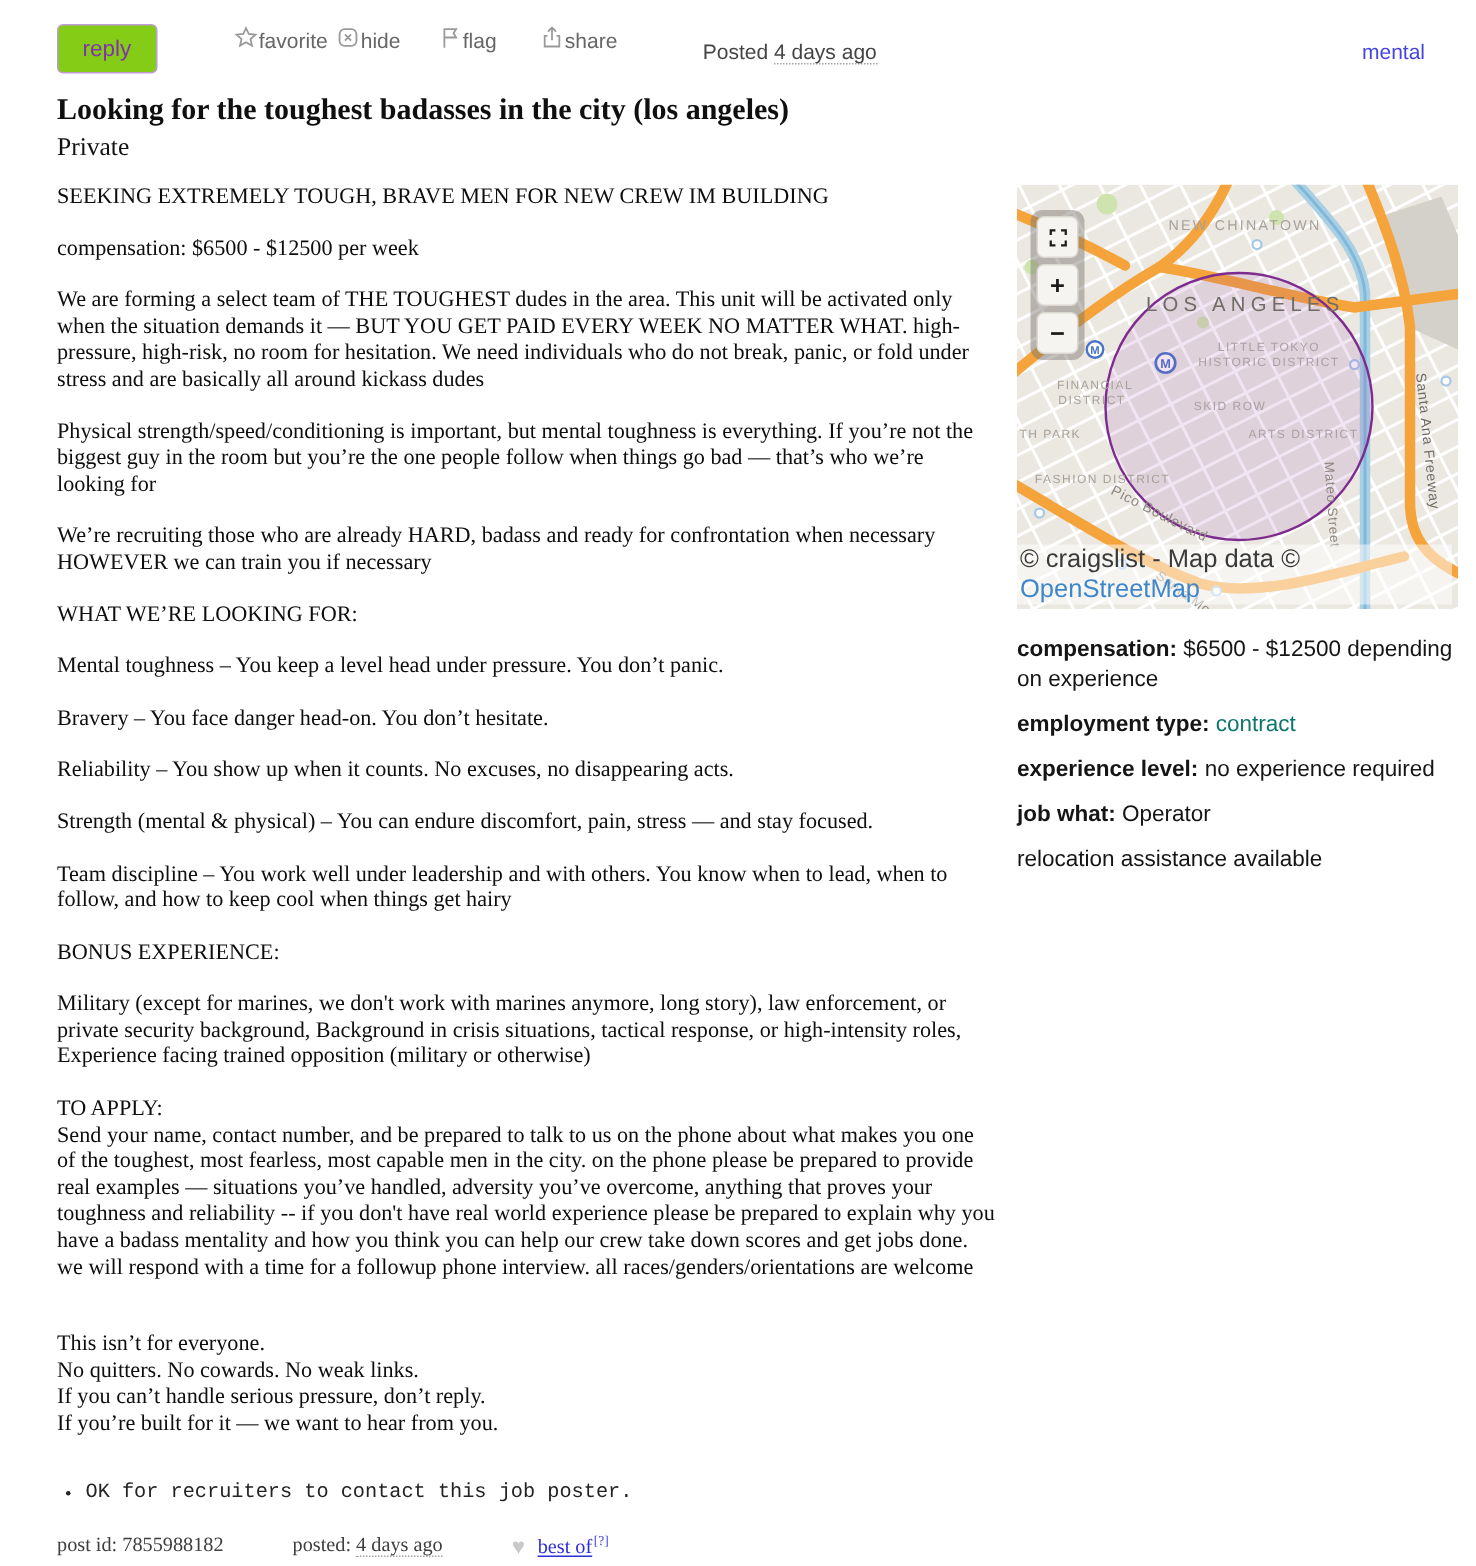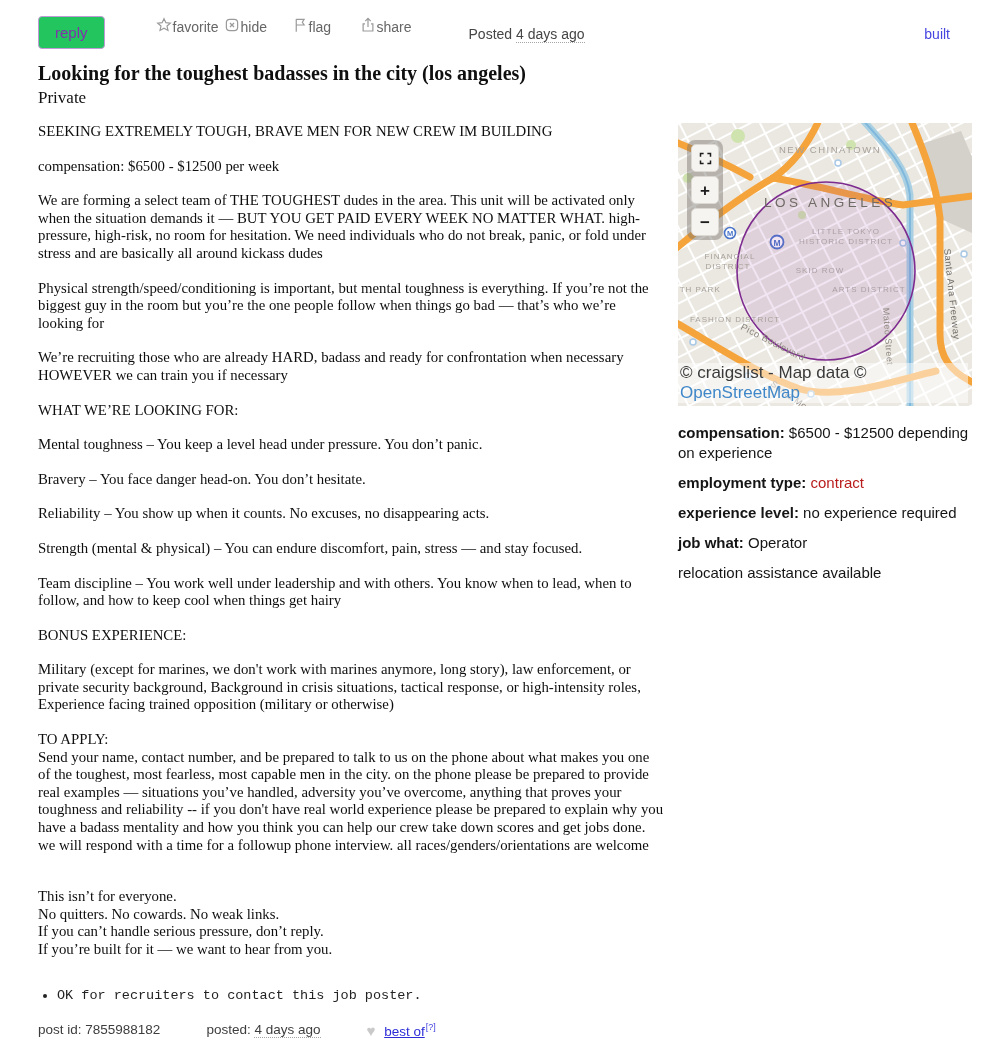--- a/index.html
+++ b/index.html
@@ -2,21 +2,21 @@
 <html><head>
 <meta charset="utf-8">
 <style>
   * { box-sizing: border-box; }
   html,body { margin:0; padding:0; background:#fff; }
   body { width:984px; font-family:"Liberation Sans", sans-serif; color:#111; }
   .page { padding:16px 12px 12px 38px; position:relative; }
 
   
   .toolbar { display:flex; align-items:flex-start; }
-  .reply-button { background:#22c55e; border:1px solid #c09ad6; color:#8033ab;
+  .reply-button { background:#84cc16; border:1px solid #c09ad6; color:#8033ab;
     font-size:15px; padding:7px 16px; border-radius:4px; cursor:pointer;
     font-family:"Liberation Sans", sans-serif; }
   .actions { display:flex; margin-left:50px; }
   .action { display:flex; align-items:center; color:#666;
     font-size:14px; width:68px; cursor:pointer; }
   .action svg { width:18px; height:18px; stroke:#9a9a9a; fill:none; stroke-width:1.6; }
   .action .lbl { margin-top:0px; }
   .posted-top { margin-left:42px; margin-top:10px; font-size:14px; color:#454545; }
   .dotted { border-bottom:1px dotted #a5a5a5; cursor:default; }
   .print-link { margin-left:auto; margin-top:10px; margin-right:22px; font-size:14px;
@@ -28,21 +28,21 @@
   .post-subtitle { font-family:"Liberation Serif", serif; font-size:17px; margin:3px 0 0; }
 
   
   .content { display:flex; margin-top:15px; align-items:flex-start; }
   .body-col { width:628px; font-family:"Liberation Serif", serif; font-size:14.8px;
     line-height:17.6px; color:#0e0e0e; }
   .body-col p { margin:0 0 17px; white-space:pre-line; }
   .closing-block { margin-top:34px !important; }
   .notice-list { font-family:Liberation Mono, monospace; font-size:13.5px; color:#232323;
     margin:28px 0 0; padding-left:19px; }
-  .footer-line { display:flex; font-family:Liberation Sans, sans-serif; font-size:13.5px;
+  .footer-line { display:flex; font-family:Liberation Serif, serif; font-size:13.5px;
     color:#3d3d3d; margin-top:15px; align-items:center;text-align:right; }
   .footer-item { margin-right:46px; }
   .heart-icon { color:#c9c9c9; font-size:15px; margin-right:5px; }
   .bestof-link { color:#2d2dd8; text-decoration:underline; cursor:pointer; }
   .bestof-sup { font-size:9px; color:#4545e0; vertical-align:super; margin-left:1px; }
 
   
   .side-col { width:294px; margin-left:14px; }
   .map-container { position:relative; width:294px; height:283px; overflow:hidden;
     cursor:grab; }
@@ -54,21 +54,21 @@
     font-weight:bold; font-size:17px; color:#1d1d1d; cursor:pointer; padding:0;
     font-family:"Liberation Sans", sans-serif; line-height:1; }
   .map-btn svg { width:15px; height:15px; stroke:#1d1d1d; fill:none; stroke-width:2.4; }
   .map-attribution { position:absolute; right:4px; bottom:3px; font-size:17px;
     color:#3a3a3a; background:rgba(255,255,255,.5); padding:0 2px; }
   .map-attribution a { color:#3f87c9; text-decoration:none; cursor:pointer; }
 
   .attrs { margin-top:17px; font-size:15px; color:#151515; }
   .attr { margin:0 0 10px; line-height:20px; }
   .attr-label { font-weight:bold; }
-  .attr-link { color:#b91c1c; text-decoration:none; cursor:pointer; }
+  .attr-link { color:#0f766e; text-decoration:none; cursor:pointer; }
   .relocation { }
 </style>
 </head>
 <body>
 
 <div class="page">
 
   <div class="toolbar">
     <button class="reply-button">reply</button>
 
@@ -106,21 +106,21 @@
         </span>
         <span class="lbl">share</span>
       </div>
     </div>
 
     <div class="posted-top">
       <span>Posted</span>
       <span class="dotted">4 days ago</span>
     </div>
 
-    <a class="print-link">built</a>
+    <a class="print-link">mental</a>
   </div>
 
   <h1 class="post-title">Looking for the toughest badasses in the city (los angeles)</h1>
   <div class="post-subtitle">Private</div>
 
   <div class="content">
 
     <div class="body-col">
       <div>
           <p>SEEKING EXTREMELY TOUGH, BRAVE MEN FOR NEW CREW IM BUILDING</p>

